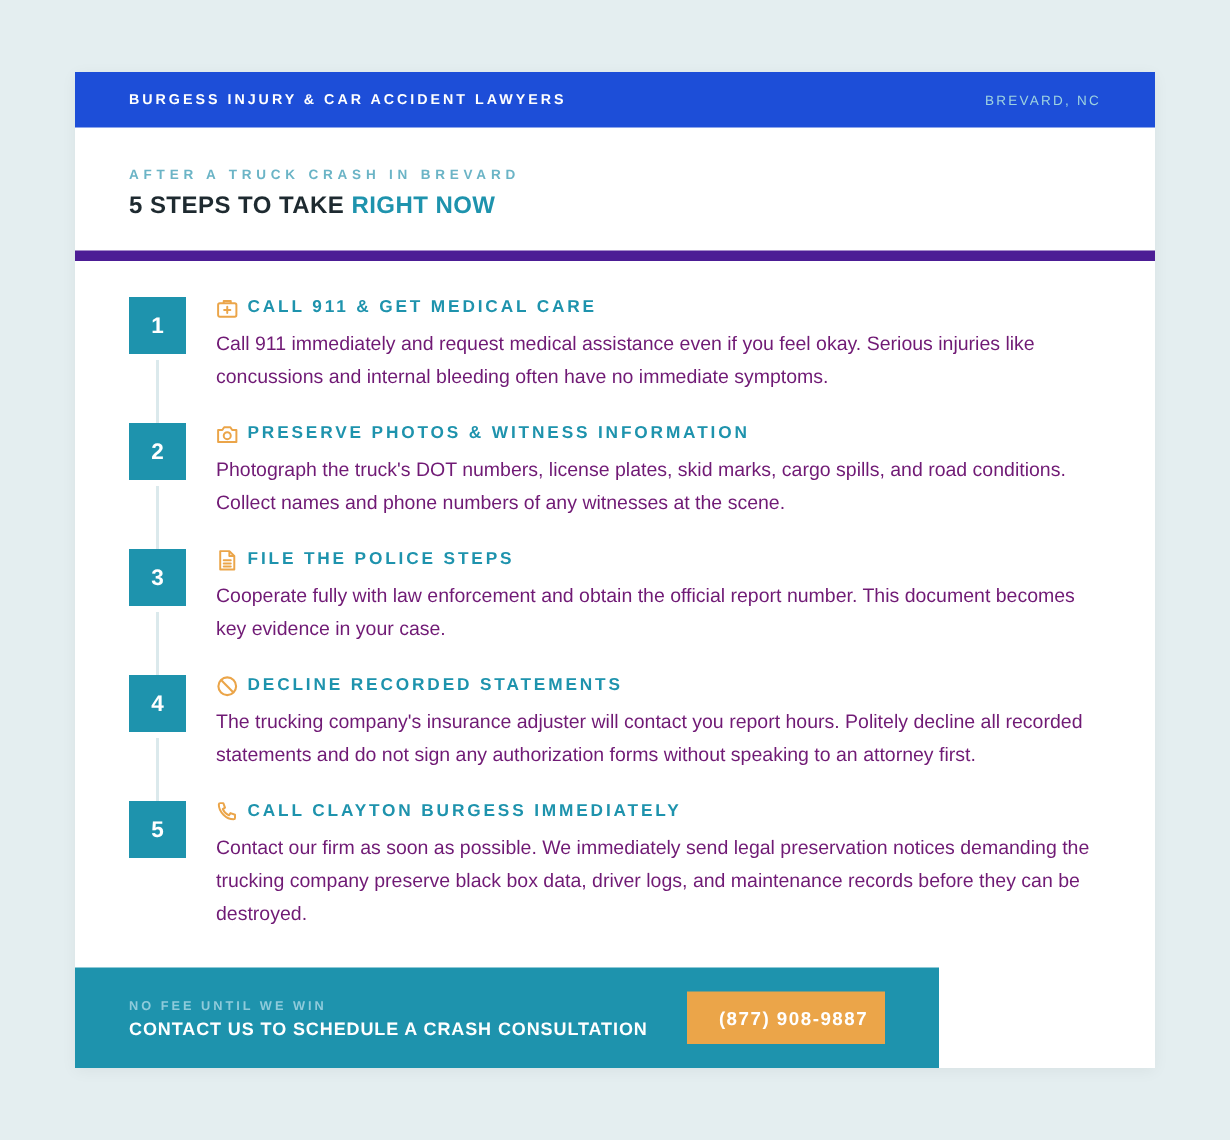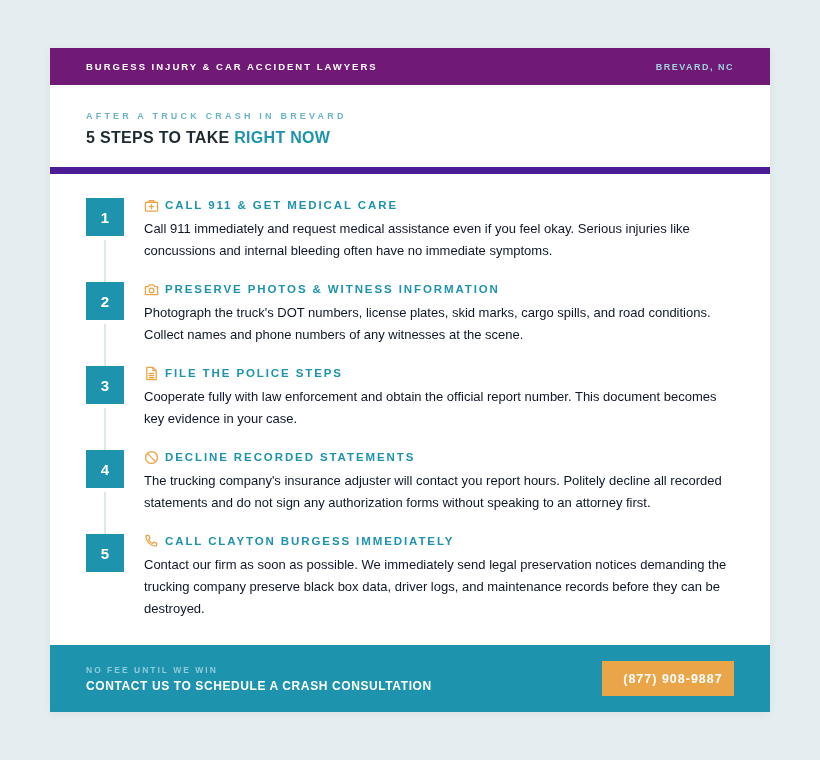--- a/index.html
+++ b/index.html
@@ -11,30 +11,30 @@
     }
     .card {
       position: absolute;
       left: 50px; top: 48px;
       width: 720px; height: 664px;
       background: #ffffff;
       box-shadow: 0 2px 10px rgba(0,0,0,0.05);
     }
     .topbar {
       height: 37px;
-      background: #701a75;
+      background: #1d4ed8;
       display: flex; align-items: center; justify-content: space-between;
       padding: 0 36px;
     }
     .firm-name {
       color: #ffffff; font-size: 9.5px; font-weight: 700;
       letter-spacing: 2px;
     }
     .location {
-      color: #9ed3e0; font-size: 9px; font-weight: 700;
+      color: #9ed3e0; font-size: 9px; font-weight: 400;
       letter-spacing: 1.5px;
     }
     .hero {
       padding: 26px 36px 0 36px;
       height: 89px;
       border-bottom: 7px solid #4c1d95;
     }
     .eyebrow {
       color: #6bb4c6; font-size: 9px; font-weight: 700;
       letter-spacing: 3.2px;
@@ -76,27 +76,27 @@
       height: 14px;
     }
     .step-icon { width: 15px; height: 15px; margin-right: 6px; display: inline-flex; }
     .step-icon svg { width: 15px; height: 15px; }
     .step-title {
       color: #1e93ad; font-size: 11.5px; font-weight: 700;
       letter-spacing: 1.9px;
     }
     .step-desc {
       margin-top: 6px;
-      color: #0f172a; font-size: 13px; line-height: 22px;
+      color: #701a75; font-size: 13px; line-height: 22px;
       padding-right: 6px;
     }
     .footer {
       position: absolute;
       left: 0; bottom: 0;
-      width: 720px; height: 67px;
+      width: 576px; height: 67px;
       background: #1e93ad;
       display: flex; align-items: center; justify-content: space-between;
       padding: 0 36px;
     }
     .footer-kicker {
       color: #8fcbdb; font-size: 8.5px; font-weight: 700;
       letter-spacing: 2px;
     }
     .footer-cta {
       margin-top: 4px;

